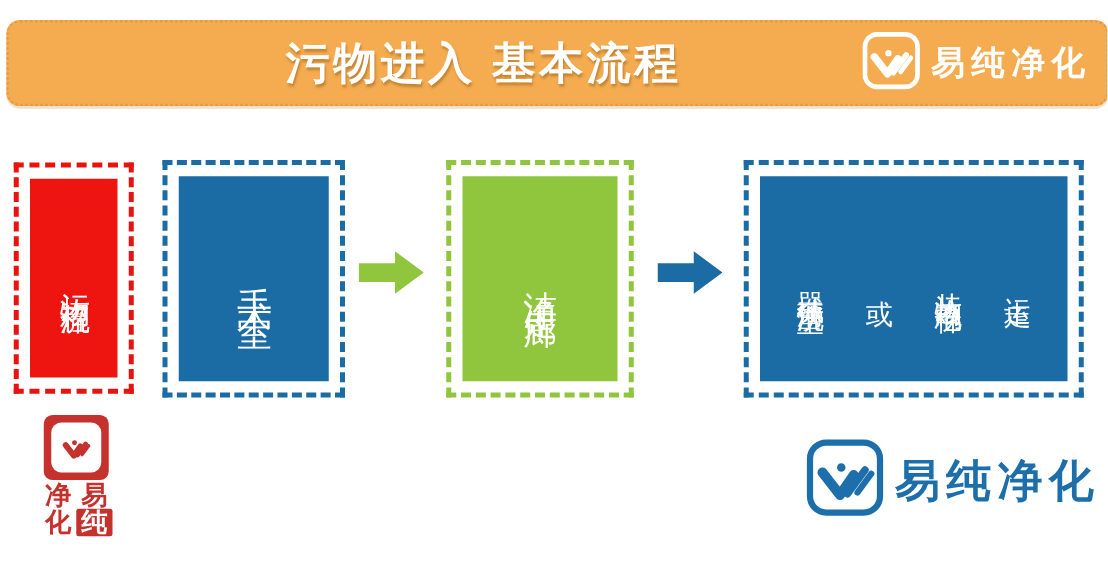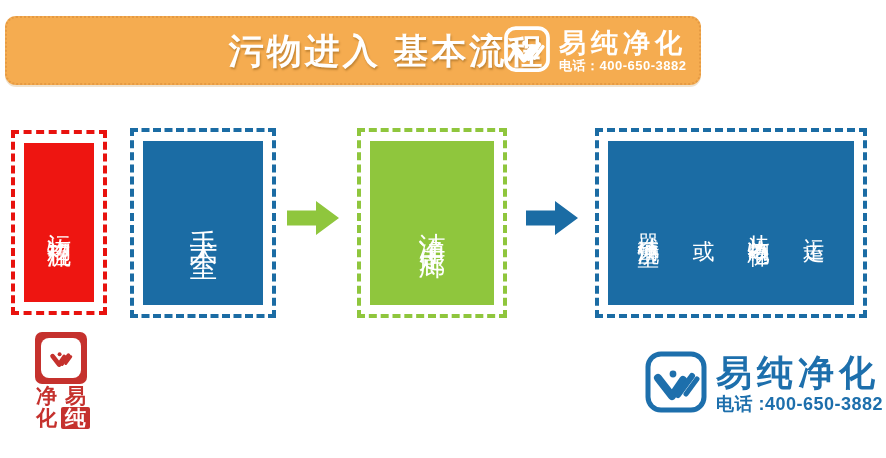--- a/index.html
+++ b/index.html
@@ -2,21 +2,21 @@
 <html><head>
 <meta charset="utf-8">
 <style>
   html,body{margin:0;padding:0;background:#fff;}
   #page{
     position:relative;width:886px;height:458px;background:#ffffff;overflow:hidden;
     font-family:"Liberation Sans",sans-serif;
   }
   
   .banner{
-    position:absolute;left:5px;top:16px;width:696px;height:69px;box-sizing:border-box;
+    position:absolute;left:5px;top:16px;width:882px;height:69px;box-sizing:border-box;
     background:#F5AC50;border:2px dotted #E59A43;border-radius:11px;
     box-shadow:0 2px 0 rgba(190,140,60,.25);
   }
   .banner-title{
     position:absolute;left:0;top:50%;transform:translateY(-50%);width:760px;
     text-align:center;color:#ffffff;font-size:35px;font-weight:700;letter-spacing:3px;
     text-shadow:1px 2px 2px rgba(130,85,20,.45);white-space:nowrap;
   }
   .brand-lockup{position:absolute;display:flex;align-items:center;gap:8px;}
   .brand-lockup.header{right:12px;top:50%;transform:translateY(-50%);}
@@ -93,21 +93,20 @@
         <svg width="48" height="48" viewBox="0 0 64 64">
           <rect x="4" y="4" width="56" height="56" rx="13" fill="none" stroke="#ffffff" stroke-width="5"></rect>
           <path d="M14 28 L28 46 L39 30" fill="none" stroke="#ffffff" stroke-width="8" stroke-linecap="round" stroke-linejoin="round"></path>
           <path d="M34 45 L48 26" fill="none" stroke="#ffffff" stroke-width="6" stroke-linecap="round"></path>
           <path d="M42 44 L53 29" fill="none" stroke="#ffffff" stroke-width="5" stroke-linecap="round"></path>
           <circle cx="29" cy="24" r="3.4" fill="#ffffff"></circle>
         </svg>
       </span>
       <span class="brand-col">
         <span class="brand-name">易纯净化</span>
-        <span class="brand-phone">电话：400-650-3882</span>
       </span>
     </div>
   </div>
 
   <div>
     <div class="flow-box box-waste">
       <div class="flow-fill">
         <span class="vtext">污物流程</span>
       </div>
     </div>
@@ -171,17 +170,16 @@
       <svg width="64" height="66" viewBox="0 0 64 64">
         <rect x="4" y="4" width="56" height="56" rx="13" fill="none" stroke="#1D6FAC" stroke-width="5"></rect>
         <path d="M14 28 L28 46 L39 30" fill="none" stroke="#1D6FAC" stroke-width="8" stroke-linecap="round" stroke-linejoin="round"></path>
         <path d="M34 45 L48 26" fill="none" stroke="#1D6FAC" stroke-width="6" stroke-linecap="round"></path>
         <path d="M42 44 L53 29" fill="none" stroke="#1D6FAC" stroke-width="5" stroke-linecap="round"></path>
         <circle cx="29" cy="24" r="3.4" fill="#1D6FAC"></circle>
       </svg>
     </span>
     <span class="brand-col">
       <span class="brand-name">易纯净化</span>
-      <span class="brand-phone">电话 :400-650-3882</span>
     </span>
   </div>
 
 </div>
 
 </body></html>

